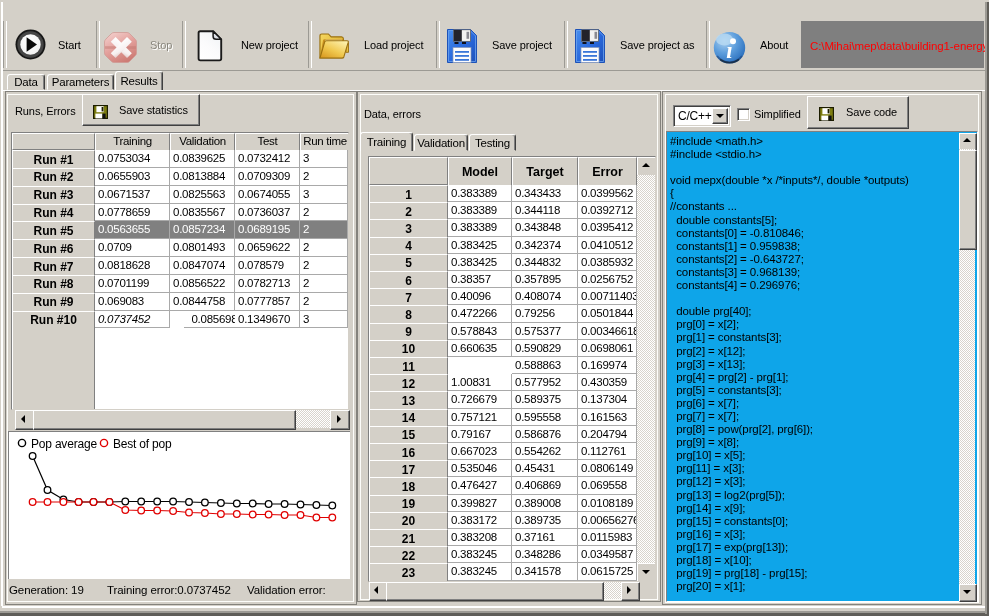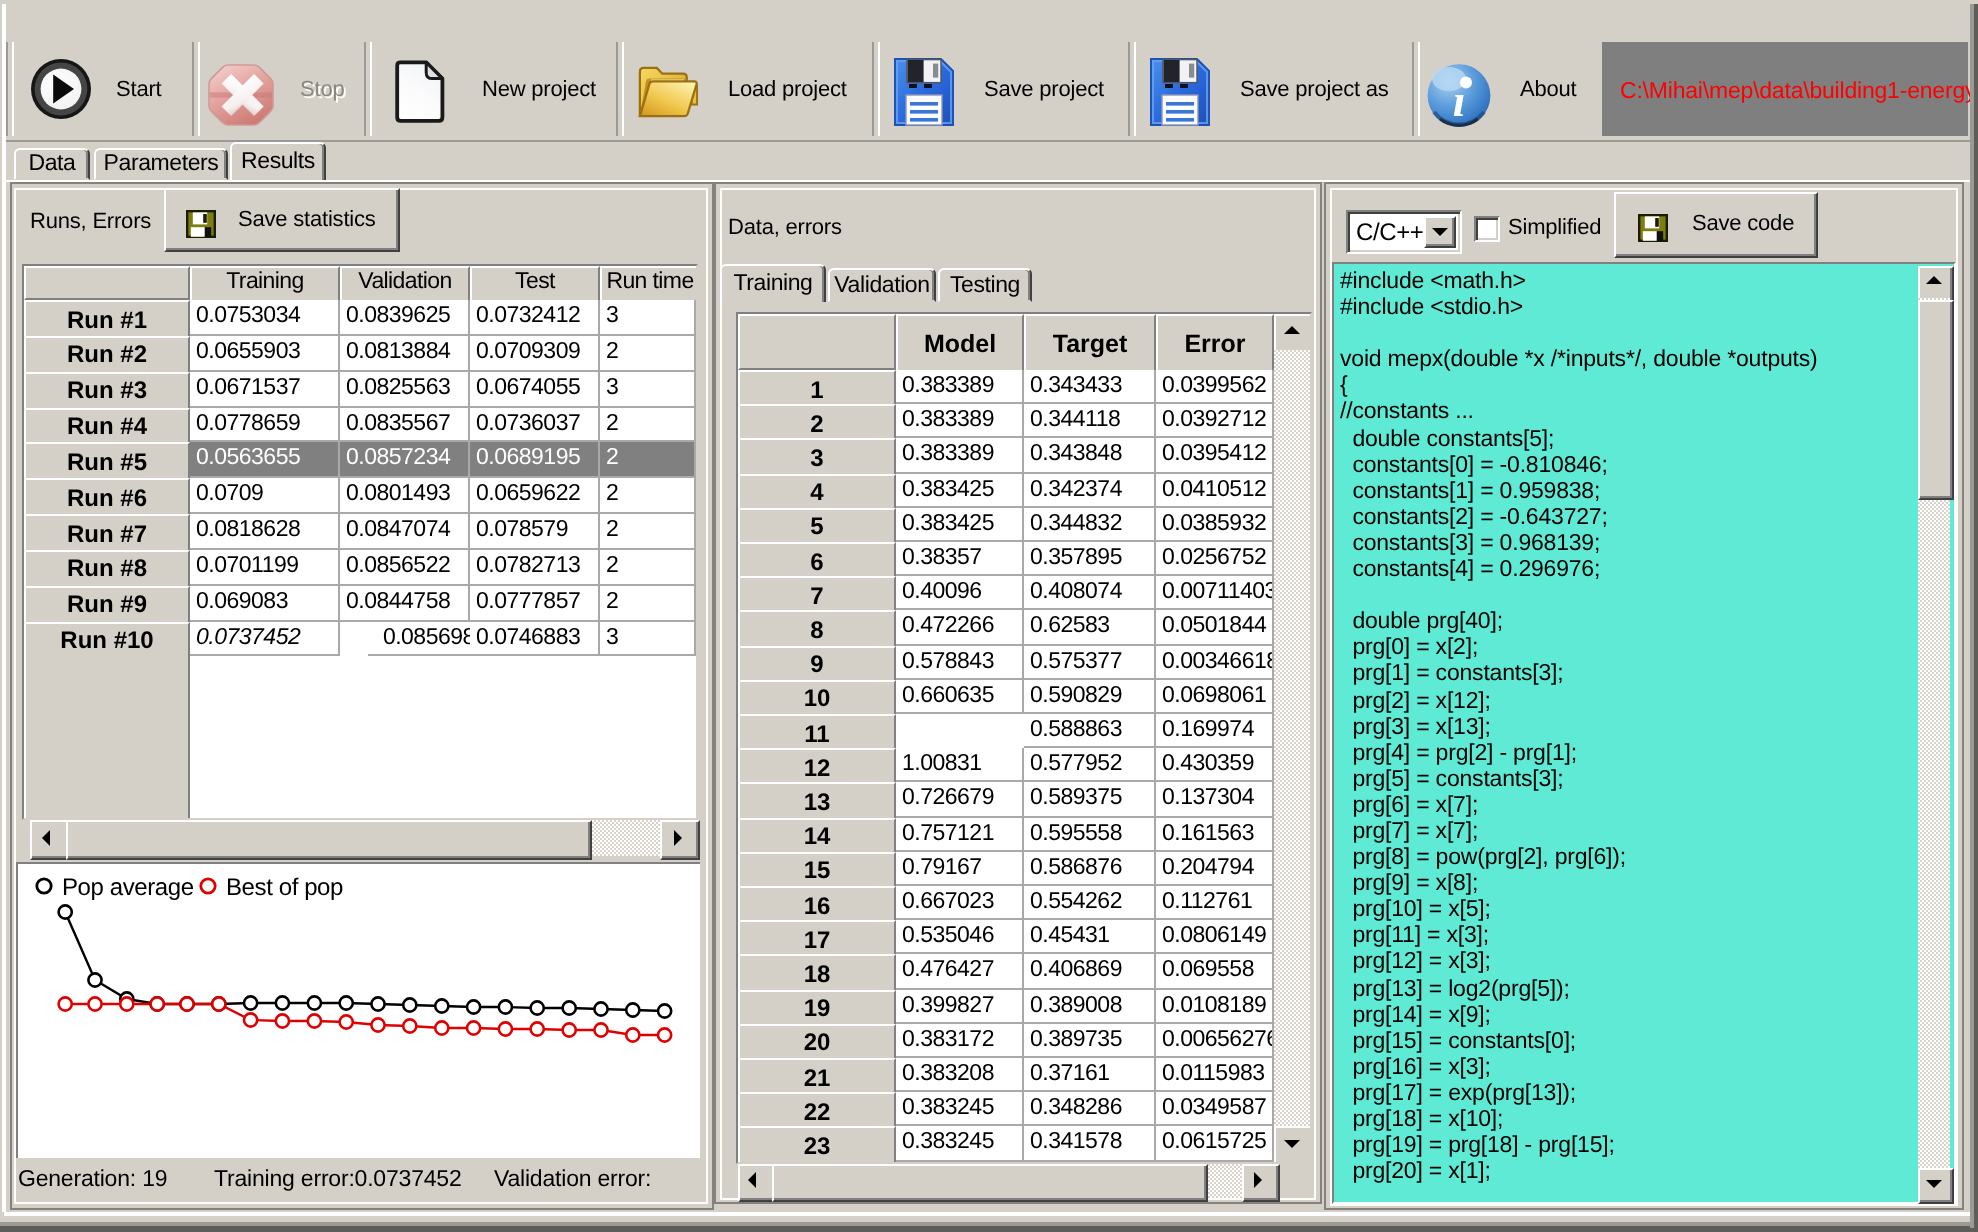--- a/index.html
+++ b/index.html
@@ -279,21 +279,21 @@
       <div class="hcell" style="left:0;top:0;width:81px;height:15.85px;font-weight:bold;font-size:12px;letter-spacing:0;padding-top:1.5px;">Run #9</div>
       <div class="dcell" style="left:83px;top:0;width:75px;height:17.85px;">0.069083</div>
       <div class="dcell" style="left:158px;top:0;width:65px;height:17.85px;">0.0844758</div>
       <div class="dcell" style="left:223px;top:0;width:65px;height:17.85px;">0.0777857</div>
       <div class="dcell" style="left:288px;top:0;width:48px;height:17.85px;">2</div>
     </div>
     <div class="abs" style="left:0;top:177.65px;width:336px;height:17.85px;">
       <div class="hcell" style="left:0;top:0;width:81px;height:15.85px;font-weight:bold;font-size:12px;letter-spacing:0;padding-top:1.5px;">Run #10</div>
       <div class="dcell" style="left:83px;top:0;width:75px;height:17.85px;font-style:italic;">0.0737452</div>
       <div class="dcell" style="left:172px;top:0;width:65px;height:17.85px;text-align:center;">0.0856984</div>
-      <div class="dcell" style="left:223px;top:0;width:65px;height:17.85px;">0.0746883</div>
+      <div class="dcell" style="left:223px;top:0;width:65px;height:17.85px;">0.1349670</div>
       <div class="dcell" style="left:288px;top:0;width:48px;height:17.85px;">3</div>
     </div>
     <div class="abs" style="left:0;top:195.5px;width:81px;height:81px;background:#d4d0c8;border-right:1px solid #808080;border-left:1px solid #fff;"></div>
   </div>
   <div class="sbtn" style="left:15px;top:410px;width:18px;height:18px;">
       <span class="arr left" style="left:5px;top:4px;"></span>
     </div>
   <div class="dither abs" style="left:33px;top:410px;width:297px;height:18px;"></div>
   <div class="thumb" style="left:33px;top:410px;width:261px;height:18px;"></div>
   <div class="sbtn" style="left:330px;top:410px;width:18px;height:18px;">
@@ -406,21 +406,21 @@
     </div>
     <div class="abs" style="left:0;top:131.2px;width:268px;height:17.2px;">
       <div class="hcell" style="left:0;top:0;width:77px;height:15.2px;font-weight:bold;font-size:12px;letter-spacing:0;padding-top:1.5px;">7</div>
       <div class="dcell" style="left:79px;top:0;width:64px;height:17.2px;">0.40096</div>
       <div class="dcell" style="left:143px;top:0;width:66px;height:17.2px;">0.408074</div>
       <div class="dcell" style="left:209px;top:0;width:59px;height:17.2px;">0.00711403</div>
     </div>
     <div class="abs" style="left:0;top:148.4px;width:268px;height:17.2px;">
       <div class="hcell" style="left:0;top:0;width:77px;height:15.2px;font-weight:bold;font-size:12px;letter-spacing:0;padding-top:1.5px;">8</div>
       <div class="dcell" style="left:79px;top:0;width:64px;height:17.2px;">0.472266</div>
-      <div class="dcell" style="left:143px;top:0;width:66px;height:17.2px;">0.62583</div>
+      <div class="dcell" style="left:143px;top:0;width:66px;height:17.2px;">0.79256</div>
       <div class="dcell" style="left:209px;top:0;width:59px;height:17.2px;">0.0501844</div>
     </div>
     <div class="abs" style="left:0;top:165.6px;width:268px;height:17.2px;">
       <div class="hcell" style="left:0;top:0;width:77px;height:15.2px;font-weight:bold;font-size:12px;letter-spacing:0;padding-top:1.5px;">9</div>
       <div class="dcell" style="left:79px;top:0;width:64px;height:17.2px;">0.578843</div>
       <div class="dcell" style="left:143px;top:0;width:66px;height:17.2px;">0.575377</div>
       <div class="dcell" style="left:209px;top:0;width:59px;height:17.2px;">0.00346618</div>
     </div>
     <div class="abs" style="left:0;top:182.8px;width:268px;height:17.2px;">
       <div class="hcell" style="left:0;top:0;width:77px;height:15.2px;font-weight:bold;font-size:12px;letter-spacing:0;padding-top:1.5px;">10</div>
@@ -536,21 +536,21 @@
   <div class="btn" style="left:807px;top:96px;width:100px;height:31px;">
     <svg class="abs" style="left:11px;top:10px;" width="15" height="14" viewBox="0 0 15 14">
       <rect x="0.6" y="0.6" width="13.8" height="12.8" fill="#7e7e10" stroke="#1c1c00" stroke-width="1.2"></rect>
       <rect x="3.4" y="1.2" width="7.2" height="6" fill="#fff"></rect>
       <rect x="8.6" y="2" width="1.8" height="4.4" fill="#1c1c00"></rect>
       <rect x="2.4" y="8.6" width="7" height="4.8" fill="#fff"></rect>
       <rect x="9.4" y="8.6" width="3.2" height="4.8" fill="#101010"></rect>
     </svg>
     <span class="txt" style="left:38px;top:8px;">Save code</span>
   </div>
-  <div class="abs" style="left:666px;top:131px;width:310px;height:469px;background:#5eead4;border:1px solid;border-color:#808080 #ffffff #ffffff #808080;">
+  <div class="abs" style="left:666px;top:131px;width:310px;height:469px;background:#0ea5e9;border:1px solid;border-color:#808080 #ffffff #ffffff #808080;">
     <div id="code">#include &lt;math.h&gt;
 #include &lt;stdio.h&gt;
 
 void mepx(double *x /*inputs*/, double *outputs)
 {
 //constants ...
   double constants[5];
   constants[0] = -0.810846;
   constants[1] = 0.959838;
   constants[2] = -0.643727;

